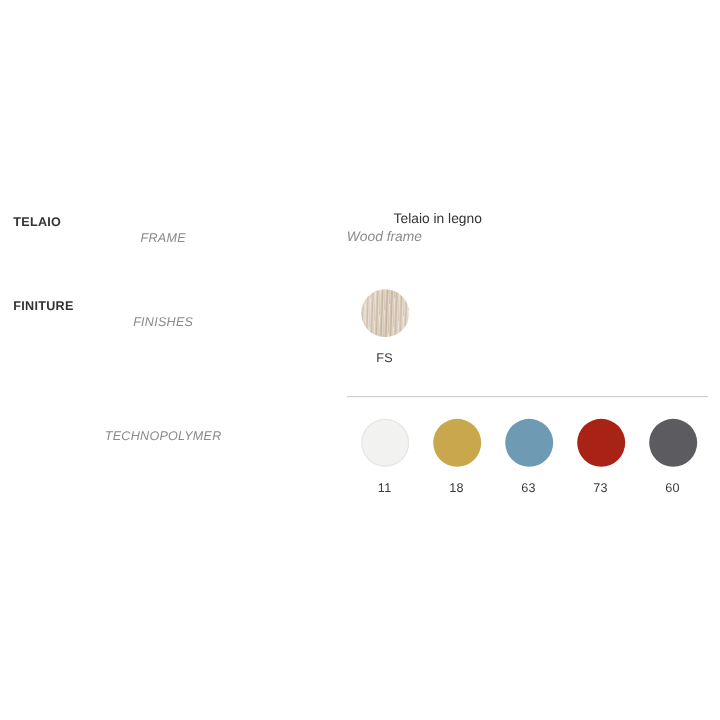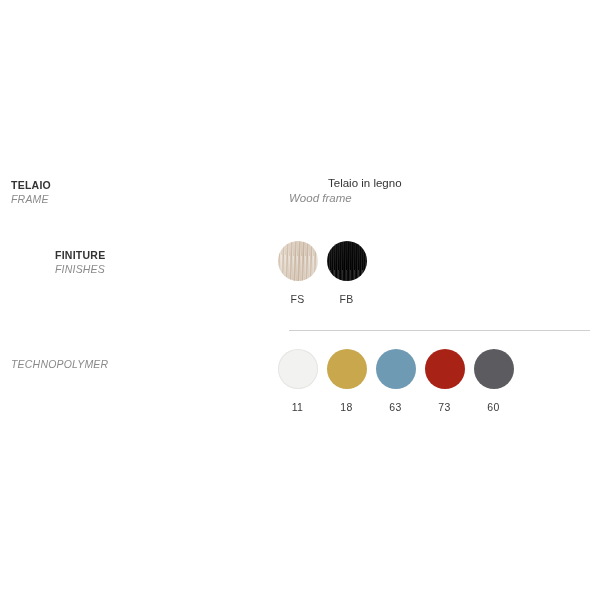--- a/index.html
+++ b/index.html
@@ -45,20 +45,21 @@
     line-height: 14px;
     white-space: nowrap;
   }
   .label-en {
     font-size: 10.5px;
     font-style: italic;
     color: #8a8a8a;
     letter-spacing: 0.2px;
     line-height: 14px;
     white-space: nowrap;
+    text-align: center;
   }
 
   .value-block {
     position: absolute;
     left: 289px;
   }
   .value-it {
     font-size: 11.5px;
     color: #333333;
     line-height: 15px;
@@ -72,31 +73,32 @@
     line-height: 15px;
     white-space: nowrap;
   }
 
   
   #row-frame   { top: 178px; }
   #row-frame .label-block { top: 0; }
   #row-frame .value-block { top: -2px; }
 
   #row-finishes { top: 248px; }
-  #row-finishes .label-block { top: 0; margin-left: 44px; }
+  #row-finishes .label-block { top: 0; }
 
   #row-techno  { top: 357px; }
   #row-techno .label-block { top: 0; }
 
   
   .swatch-strip {
     position: absolute;
-    left: 273px;
+    left: 296px;
     display: flex;
     align-items: center;
+    gap: 11px;
   }
   #finish-swatches { top: -7px; }
   #techno-swatches { top: -8px; }
 
   .swatch-cell {
     width: 49px;
     display: flex;
     flex-direction: column;
     align-items: center;
   }
@@ -171,24 +173,20 @@
     <div class="label-block">
       <div class="label-it">FINITURE</div>
       <div class="label-en">FINISHES</div>
     </div>
 
     <div class="swatch-strip" id="finish-swatches">
       <div class="swatch-cell">
         <span class="swatch-dot wood-light"></span>
         <span class="swatch-code">FS</span>
       </div>
-      <div class="swatch-cell">
-        <span class="swatch-dot wood-dark"></span>
-        <span class="swatch-code">FB</span>
-      </div>
     </div>
   </div>
 
   <div class="divider"></div>
 
   <div class="spec-row" id="row-techno">
     <div class="label-block">
       <div class="label-en">TECHNOPOLYMER</div>
     </div>
 

